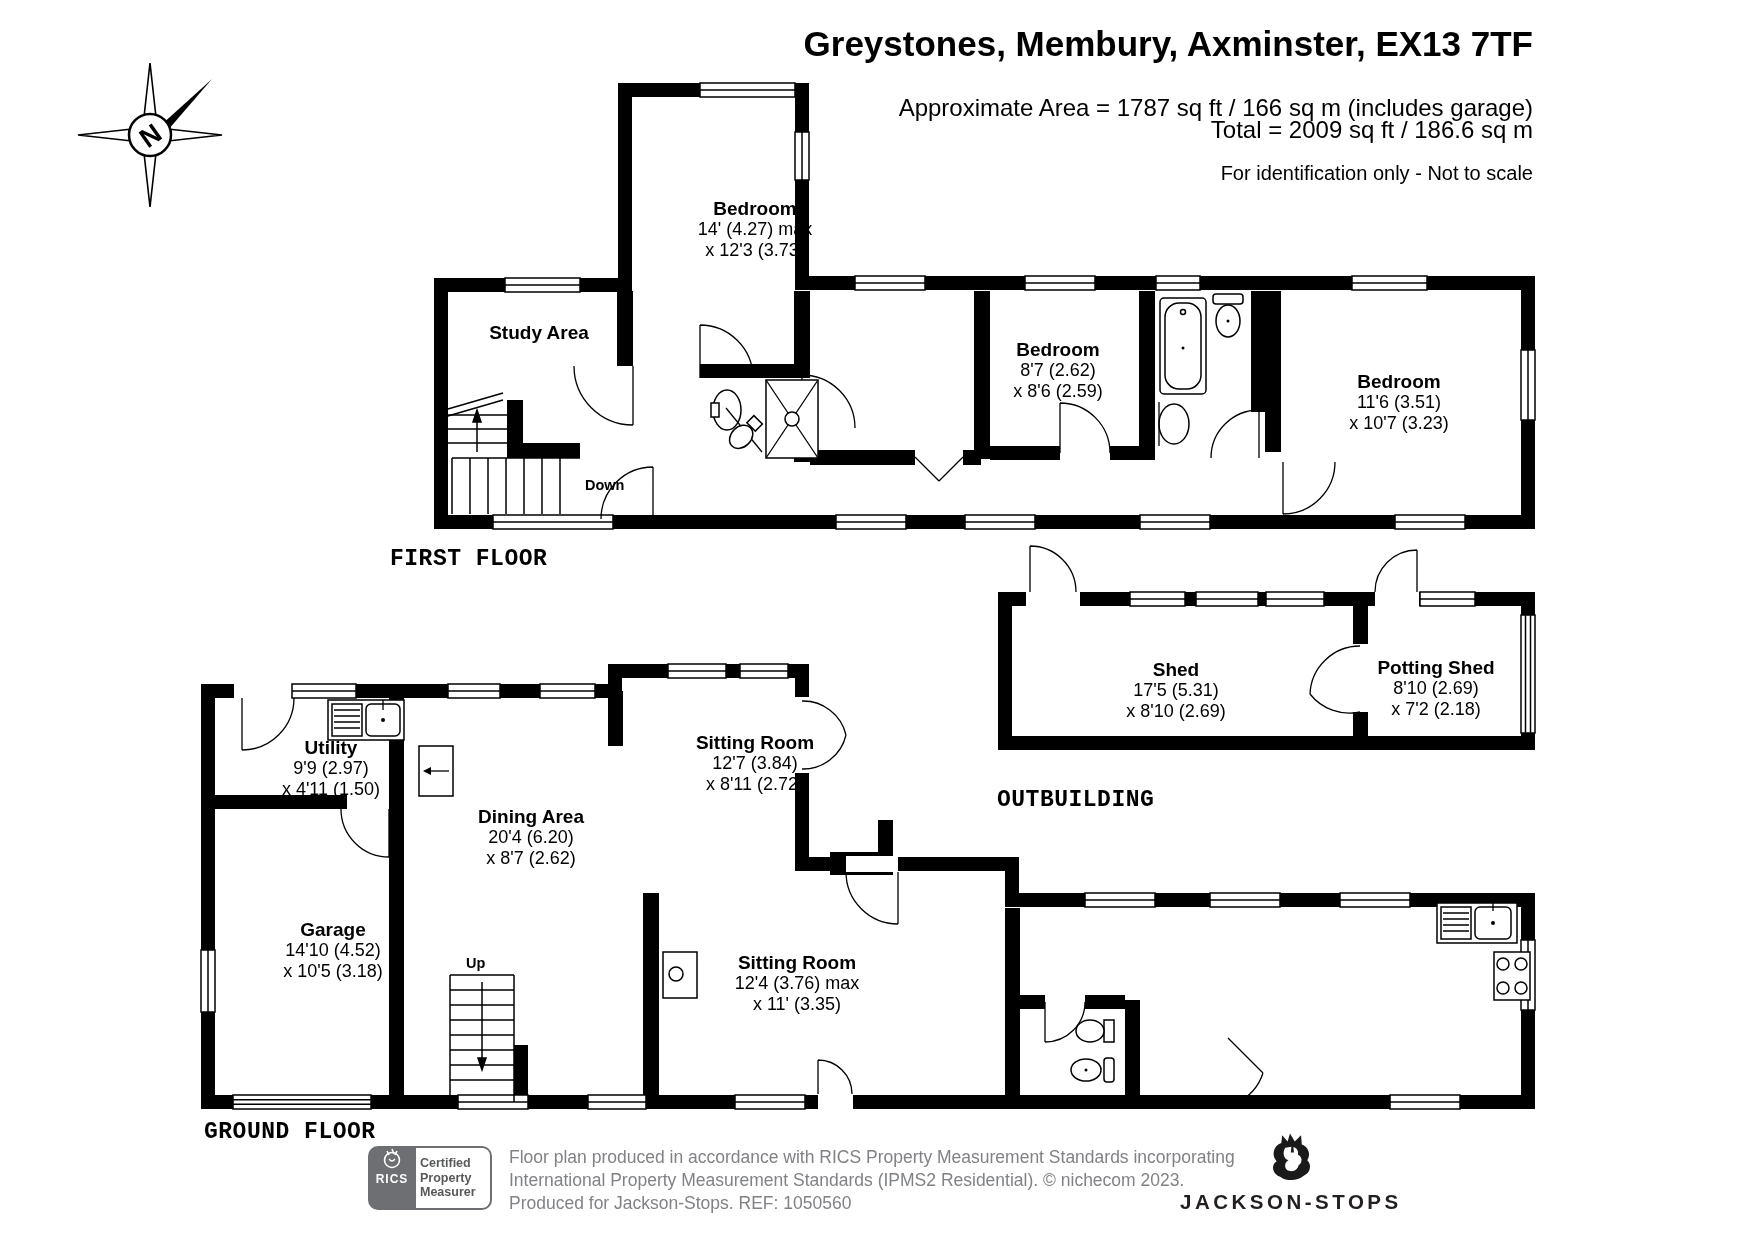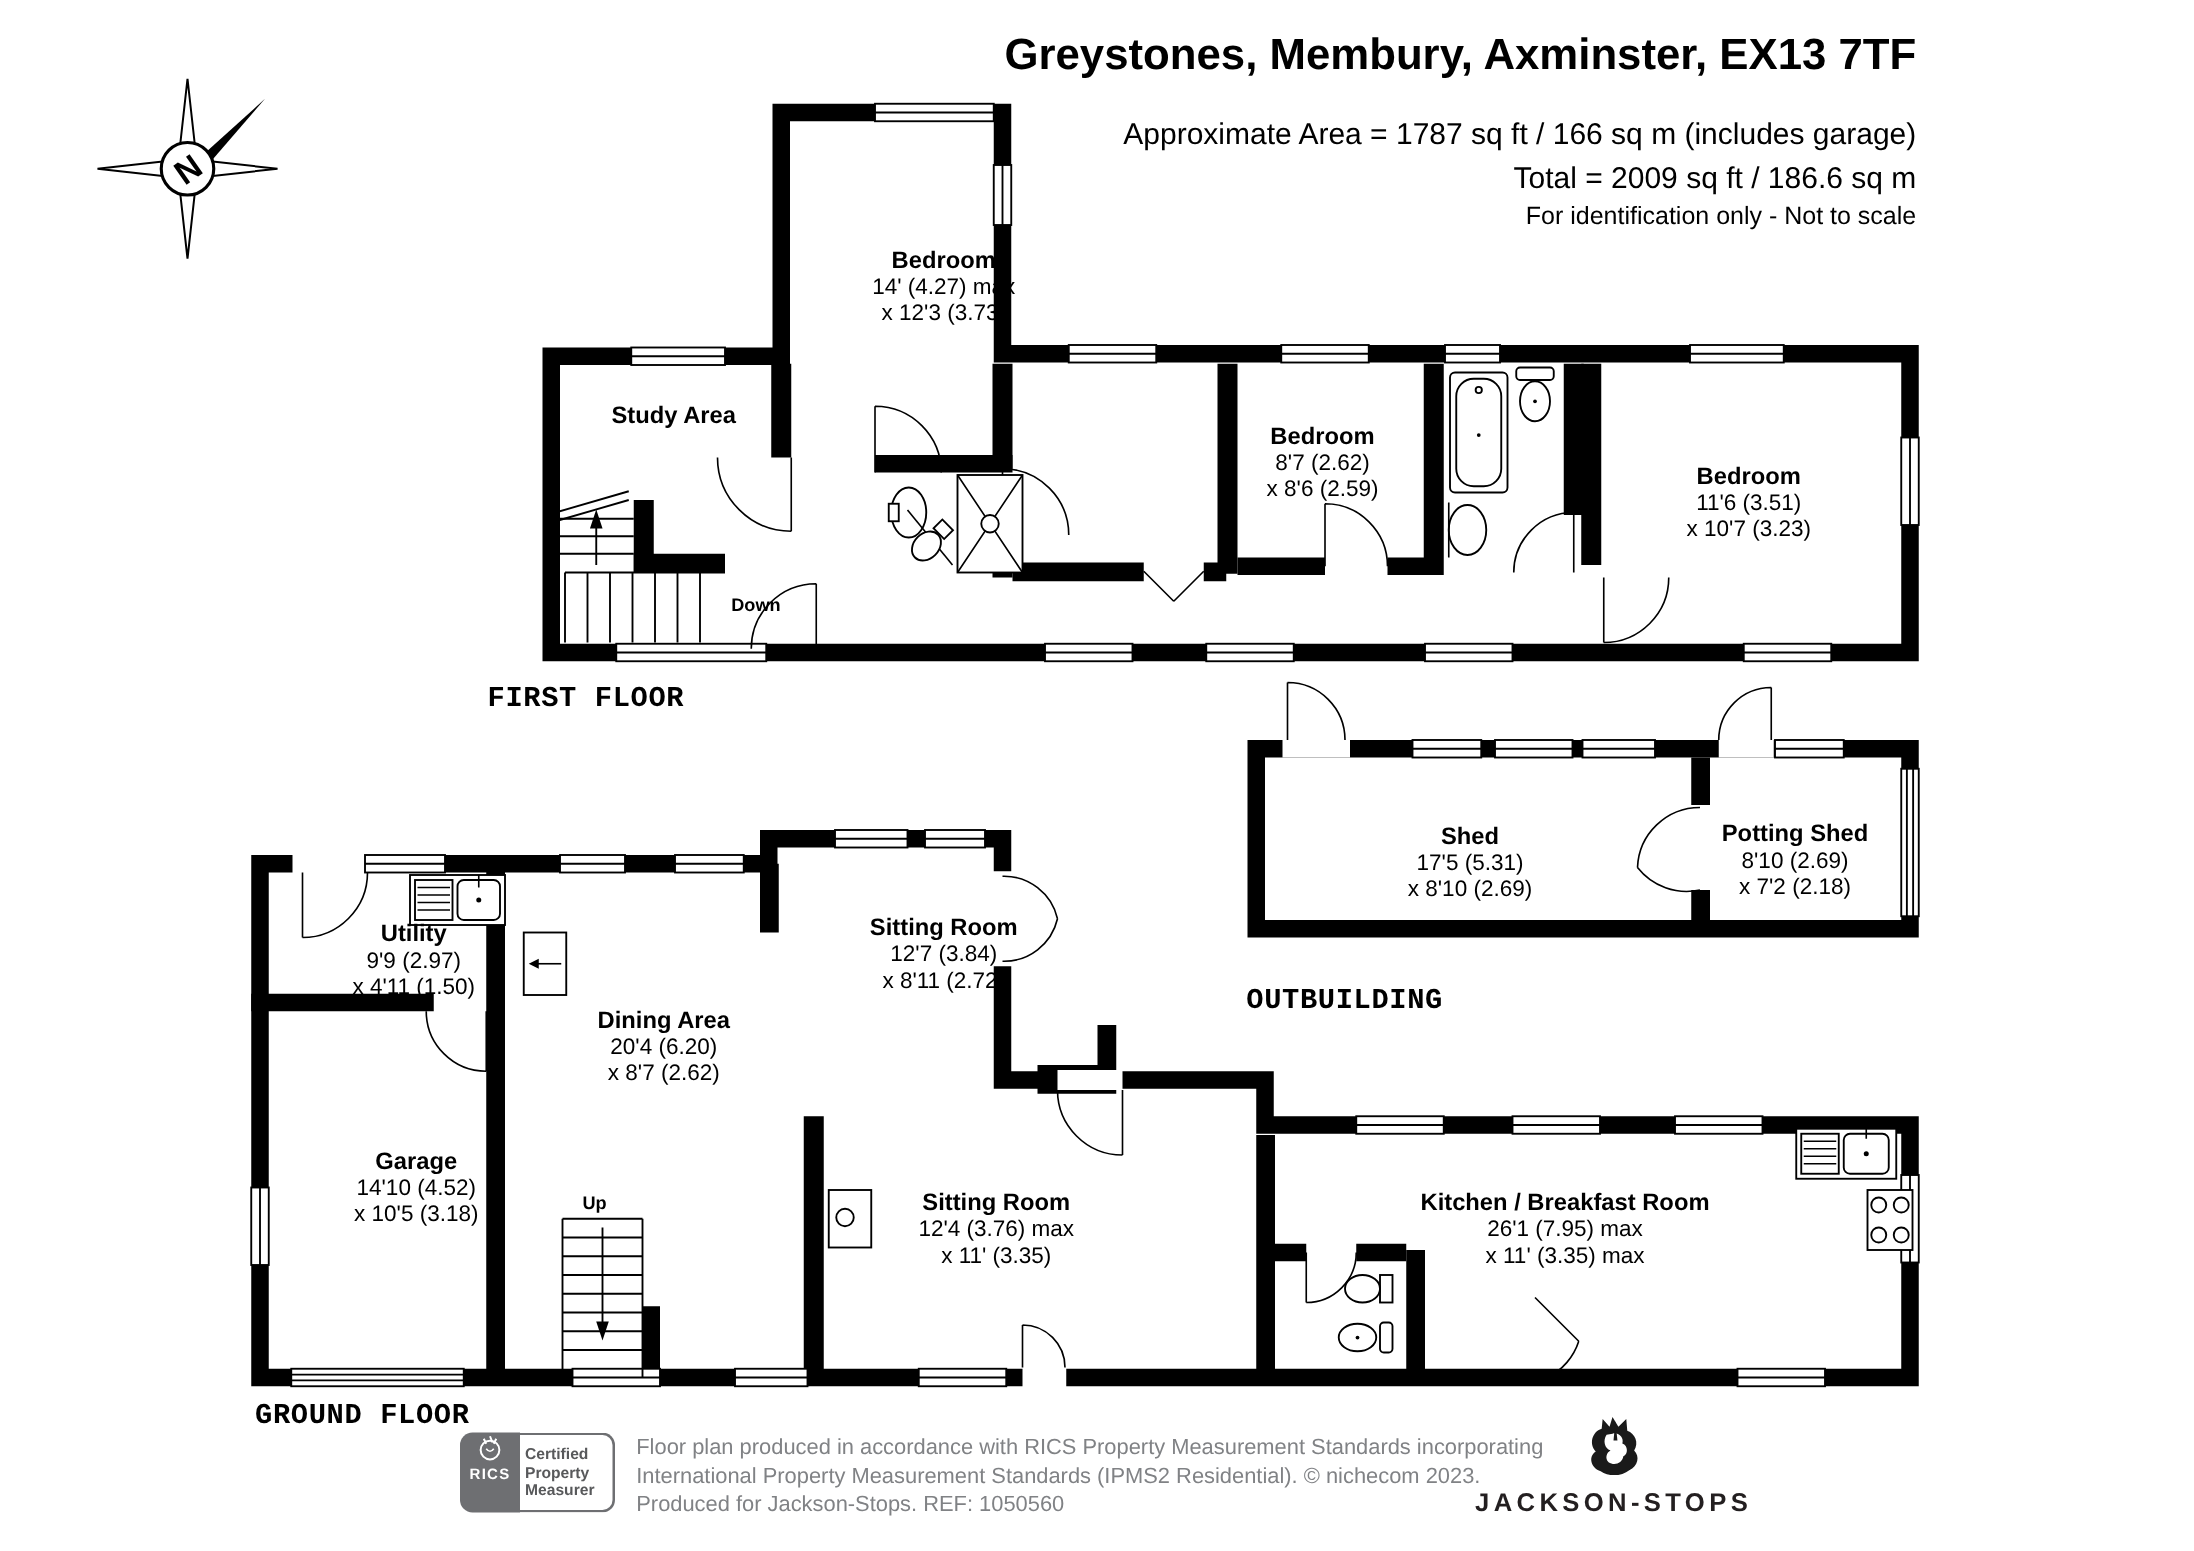--- a/index.html
+++ b/index.html
@@ -17,21 +17,21 @@
   .spike{fill:#fff;stroke:#000;stroke-width:1.6;}
   .room-label{position:absolute;transform:translateX(-50%);text-align:center;white-space:nowrap;line-height:21px;}
   .room-label .rn{font-weight:bold;font-size:19px;}
   .room-label .rd{font-size:18px;}
   .floor-label{position:absolute;font-weight:bold;font-size:23px;letter-spacing:0.5px;white-space:nowrap;font-family:Liberation Mono, monospace;}
   .stair-label{position:absolute;font-weight:bold;font-size:14.5px;white-space:nowrap;}
   .hdr{position:absolute;right:222px;text-align:right;white-space:nowrap;}
   #hdr-title{top:24px;font-size:35px;font-weight:bold;}
   #hdr-a1{top:74px;font-size:24px;margin-top:20px;}
   #hdr-a2{top:103px;font-size:24px;}
-  #hdr-a3{top:129px;font-size:24px;}
+  #hdr-a3{top:116px;font-size:24px;}
   #hdr-note{top:162px;font-size:20px;}
   #footer-disclaimer{position:absolute;left:509px;top:1146px;font-size:17.5px;line-height:23px;color:#808285;white-space:nowrap;}
   #rics-badge{position:absolute;left:368px;top:1146px;width:124px;height:64px;display:flex;}
   #rics-grey{width:48px;height:64px;background:#6e6f72;border-radius:10px 0 0 10px;display:flex;flex-direction:column;align-items:center;padding-bottom:4px;box-sizing:border-box;}
   #rics-grey .rics-word{color:#fff;font-weight:bold;font-size:12px;letter-spacing:1px;}
   #rics-box{flex:1;border:2px solid #6e6f72;border-left:none;border-radius:0 10px 10px 0;display:flex;flex-direction:column;justify-content:center;padding-left:4px;box-sizing:border-box;}
   #rics-box div{font-weight:bold;font-size:12.5px;line-height:14.5px;color:#58595b;}
   #js-logo{position:absolute;left:1180px;top:1132px;width:220px;text-align:center;}
   #js-brand{font-weight:bold;font-size:20.5px;letter-spacing:3.5px;color:#231f20;margin-top:2px;white-space:nowrap;}
 </style>
@@ -335,25 +335,20 @@
   <div class="room-label" style="left:755px;top:732px">
     <div class="rn">Sitting Room</div>
     <div class="rd">12'7 (3.84)</div>
     <div class="rd">x 8'11 (2.72)</div>
   </div>
   <div class="room-label" style="left:797px;top:952px">
     <div class="rn">Sitting Room</div>
     <div class="rd">12'4 (3.76) max</div>
     <div class="rd">x 11' (3.35)</div>
   </div>
-  <div class="room-label" style="left:1252px;top:952px">
-    <div class="rn">Kitchen / Breakfast Room</div>
-    <div class="rd">26'1 (7.95) max</div>
-    <div class="rd">x 11' (3.35) max</div>
-  </div>
   <div class="room-label" style="left:1176px;top:659px">
     <div class="rn">Shed</div>
     <div class="rd">17'5 (5.31)</div>
     <div class="rd">x 8'10 (2.69)</div>
   </div>
   <div class="room-label" style="left:1436px;top:657px">
     <div class="rn">Potting Shed</div>
     <div class="rd">8'10 (2.69)</div>
     <div class="rd">x 7'2 (2.18)</div>
   </div>

